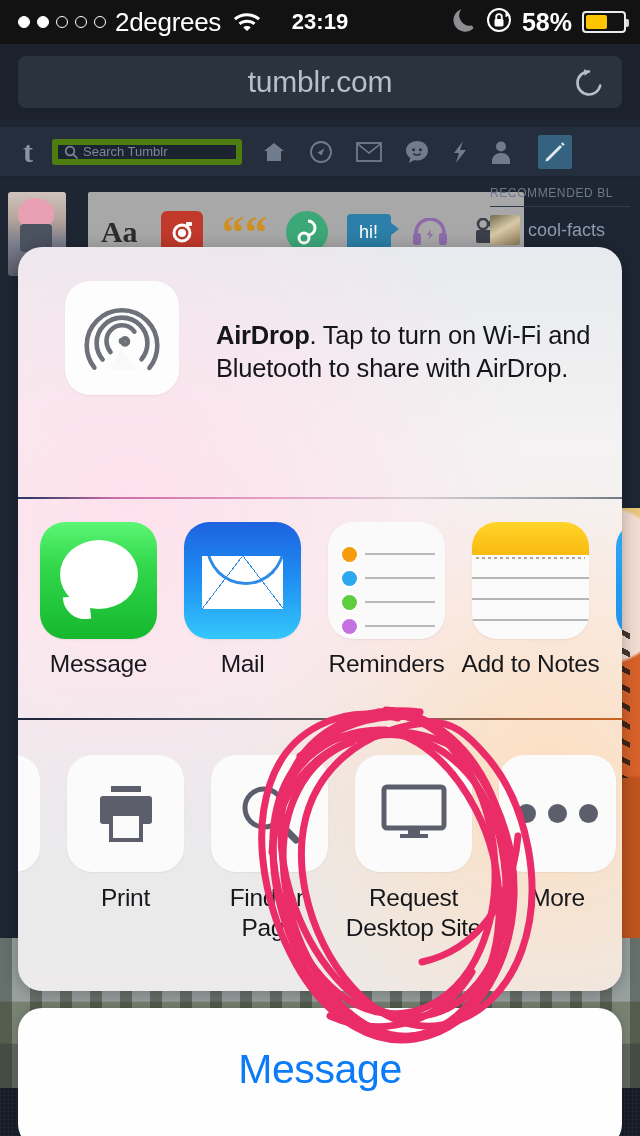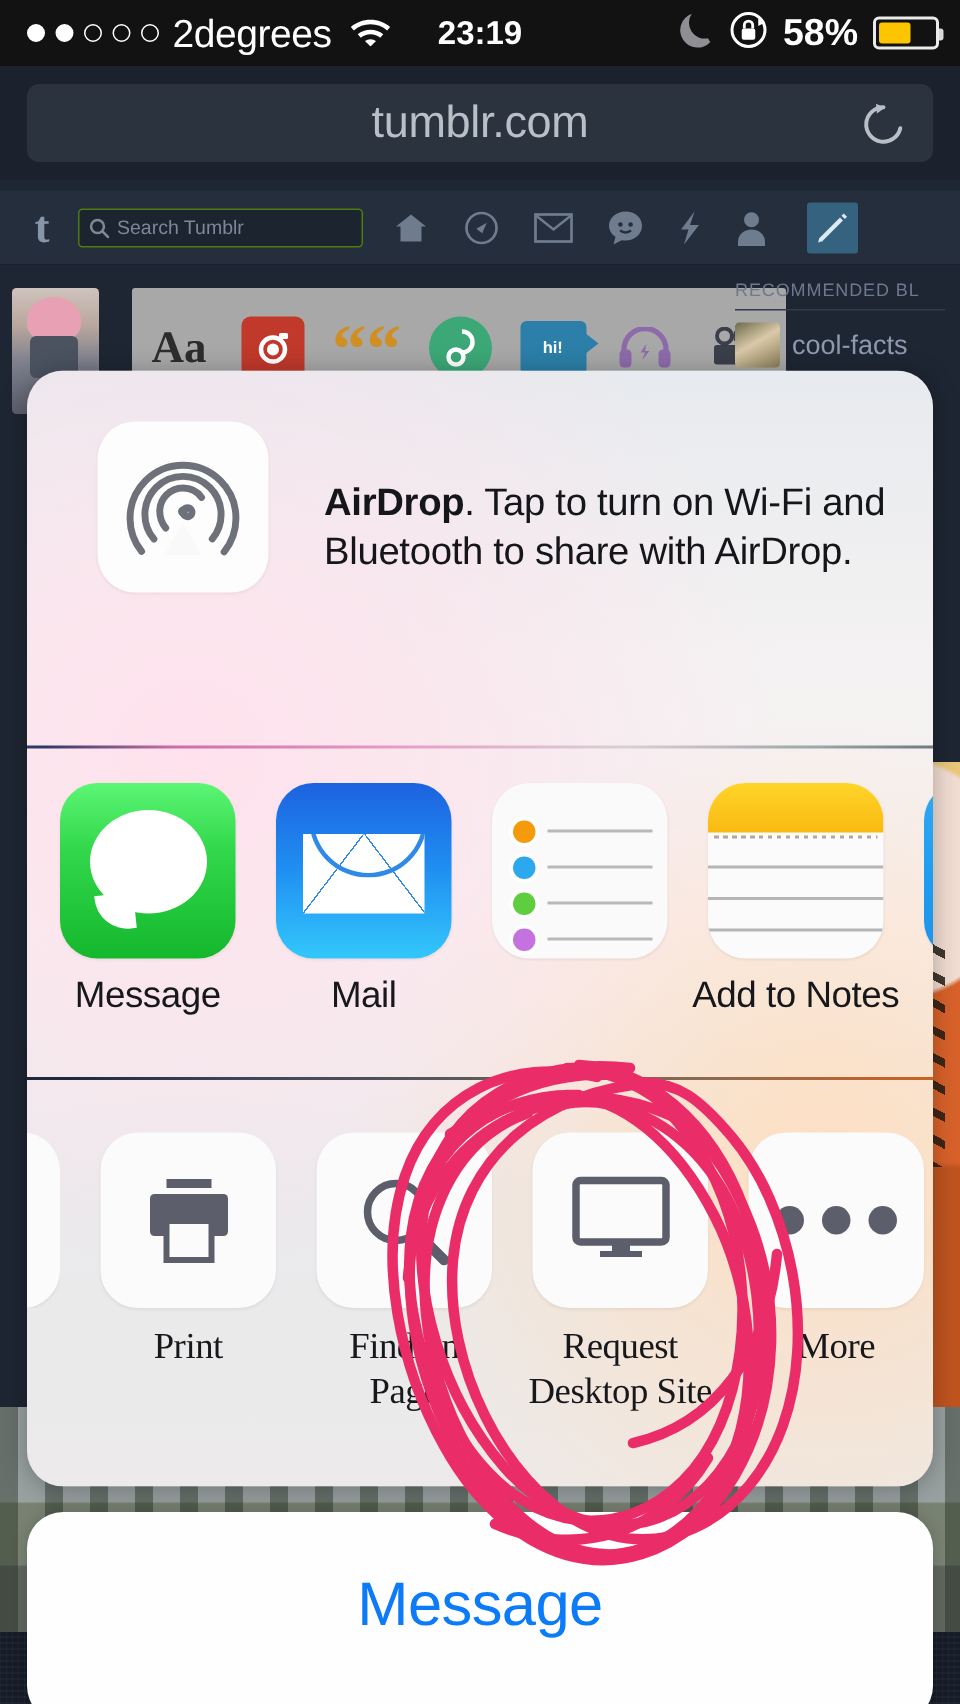--- a/index.html
+++ b/index.html
@@ -57,21 +57,21 @@
 
   
   .tnav{
     position:absolute; left:0; top:127px; width:640px; height:50px;
     background:#252e3d; display:flex; align-items:center; padding-left:14px;
     border-bottom:1px solid #1b222d;
   }
   .tlogo{ color:#8795a8; font-size:30px; font-weight:bold; font-family:"Liberation Serif",serif; width:28px; text-align:center; }
   .tsearch{
     margin-left:10px; width:190px; height:26px; background:#1c242f;
-    border:1px solid #4d7c0f; border-radius:3px; display:flex; align-items:center; padding:0 6px; gap:5px;
+    border:6px solid #4d7c0f; border-radius:3px; display:flex; align-items:center; padding:0 6px; gap:5px;
   }
   .tsearch span{ color:#7c889a; font-size:13px; }
   .tnav-icons{ margin-left:20px; display:flex; align-items:center; gap:23px; }
   .tnav-icons .ic{ color:#6f7c8e; display:flex; align-items:center; }
   .pencil-btn{
     width:34px; height:34px; background:#35637f; border-radius:2px;
     display:flex; align-items:center; justify-content:center; margin-left:4px;
   }
 
   
@@ -90,21 +90,21 @@
   .posttypes{
     position:absolute; left:88px; top:14px; width:436px; height:80px;
     background:#a8a8a8; display:flex; align-items:center; justify-content:space-around;
     border-radius:2px;
   }
   .pt{ width:46px; height:46px; display:flex; align-items:center; justify-content:center; }
   .pt-aa{ color:#2d2d2d; font-weight:bold; font-size:30px; font-family:"Liberation Serif",serif; }
   .pt-cam{ background:#c0392b; width:42px;height:42px; border-radius:6px; display:flex;align-items:center;justify-content:center; }
   .pt-quote{ color:#cf8f22; font-size:46px; font-weight:bold; line-height:0.5; font-family:"Liberation Serif",serif;}
   .pt-link{ background:#3ca878; width:42px;height:42px;border-radius:50%; display:flex;align-items:center;justify-content:center;}
-  .pt-chat{ background:#2b7fa8; width:44px;height:36px; border-radius:4px; color:#fff; font-size:11px; font-weight:bold; display:flex;align-items:center;justify-content:center; position:relative;}
+  .pt-chat{ background:#2b7fa8; width:44px;height:36px; border-radius:4px; color:#fff; font-size:18px; font-weight:normal; display:flex;align-items:center;justify-content:center; position:relative;}
   .pt-chat::after{content:"";position:absolute;right:-8px;top:8px;border-left:9px solid #2b7fa8;border-top:7px solid transparent;border-bottom:7px solid transparent;}
   .pt-audio{ color:#8d6bab; }
   .pt-video{ color:#3b3f49; }
 
   .reco{ position:absolute; right:10px; top:8px; width:140px; color:#6d798c; }
   .reco-h{ font-size:12px; letter-spacing:0.6px; padding-bottom:6px; }
   .reco-row{ display:flex; align-items:center; gap:8px; padding-top:8px; border-top:1px solid #2f3b4c;}
   .reco-av{ width:30px;height:30px;border-radius:3px; background:linear-gradient(150deg,#6c6a4a,#d9c9a8 45%,#8a7a55);}
   .reco-n{ font-size:18px; color:#8e9aae; }
   .reco-sub{ font-size:12px; color:#5c6878; padding-left:38px; padding-top:2px;}
@@ -214,21 +214,21 @@
     background:linear-gradient(180deg,#ffd429,#f9ba11); }
   .ic-notes .nperf{ position:absolute; left:4px; top:35px; width:109px; height:2px;
     background:repeating-linear-gradient(90deg,#b0a99a 0 3px, rgba(0,0,0,0) 3px 6px); }
   .ic-notes .nl{ position:absolute; left:0; width:117px; height:1.6px; background:#b6b6b8; }
   .app-partial{ width:60px; overflow:hidden; }
   .app-partial .app-ic{ width:117px; background:linear-gradient(180deg,#31a9f3,#1d9bf0 60%,#1f93ea); }
 
   
   .actrow{
     position:absolute; left:0; top:473px; width:604px; height:271px;
-    display:flex; align-items:flex-start; padding-top:35px; gap:27px;font-family:Liberation Serif, serif;
+    display:flex; align-items:flex-start; padding-top:35px; gap:27px;
   }
   .act{ width:117px; flex:0 0 auto; }
   .act-ic{
     width:117px; height:117px; border-radius:25px; background:#fbfbfb;
     display:flex; align-items:center; justify-content:center; color:#5c5f6b;
     box-shadow:0 1px 2px rgba(0,0,0,.06);
   }
   .act-lb{ text-align:center; font-size:24.5px; color:#17181c; padding-top:11px; line-height:30px; letter-spacing:-0.3px;}
   .act-lb.two{ margin-left:-20px; width:157px; }
   .act-cut{ width:22px; margin-left:0; overflow:hidden; }
@@ -474,20 +474,21 @@
             </div>
           <div class="rr" style="top:68px">
               <div class="rd" style="background:#5ece3f"></div>
               <div class="rl"></div>
             </div>
           <div class="rr" style="top:92px">
               <div class="rd" style="background:#c472e0"></div>
               <div class="rl"></div>
             </div>
         </div>
+        <div class="app-lb">Reminders</div>
       </div>
 
       <div class="app">
         <div class="app-ic ic-notes">
           <div class="nhead"></div>
             <div class="nperf"></div>
           <div class="nl" style="top:55px"></div>
           <div class="nl" style="top:76px"></div>
           <div class="nl" style="top:97px"></div>
         </div>

